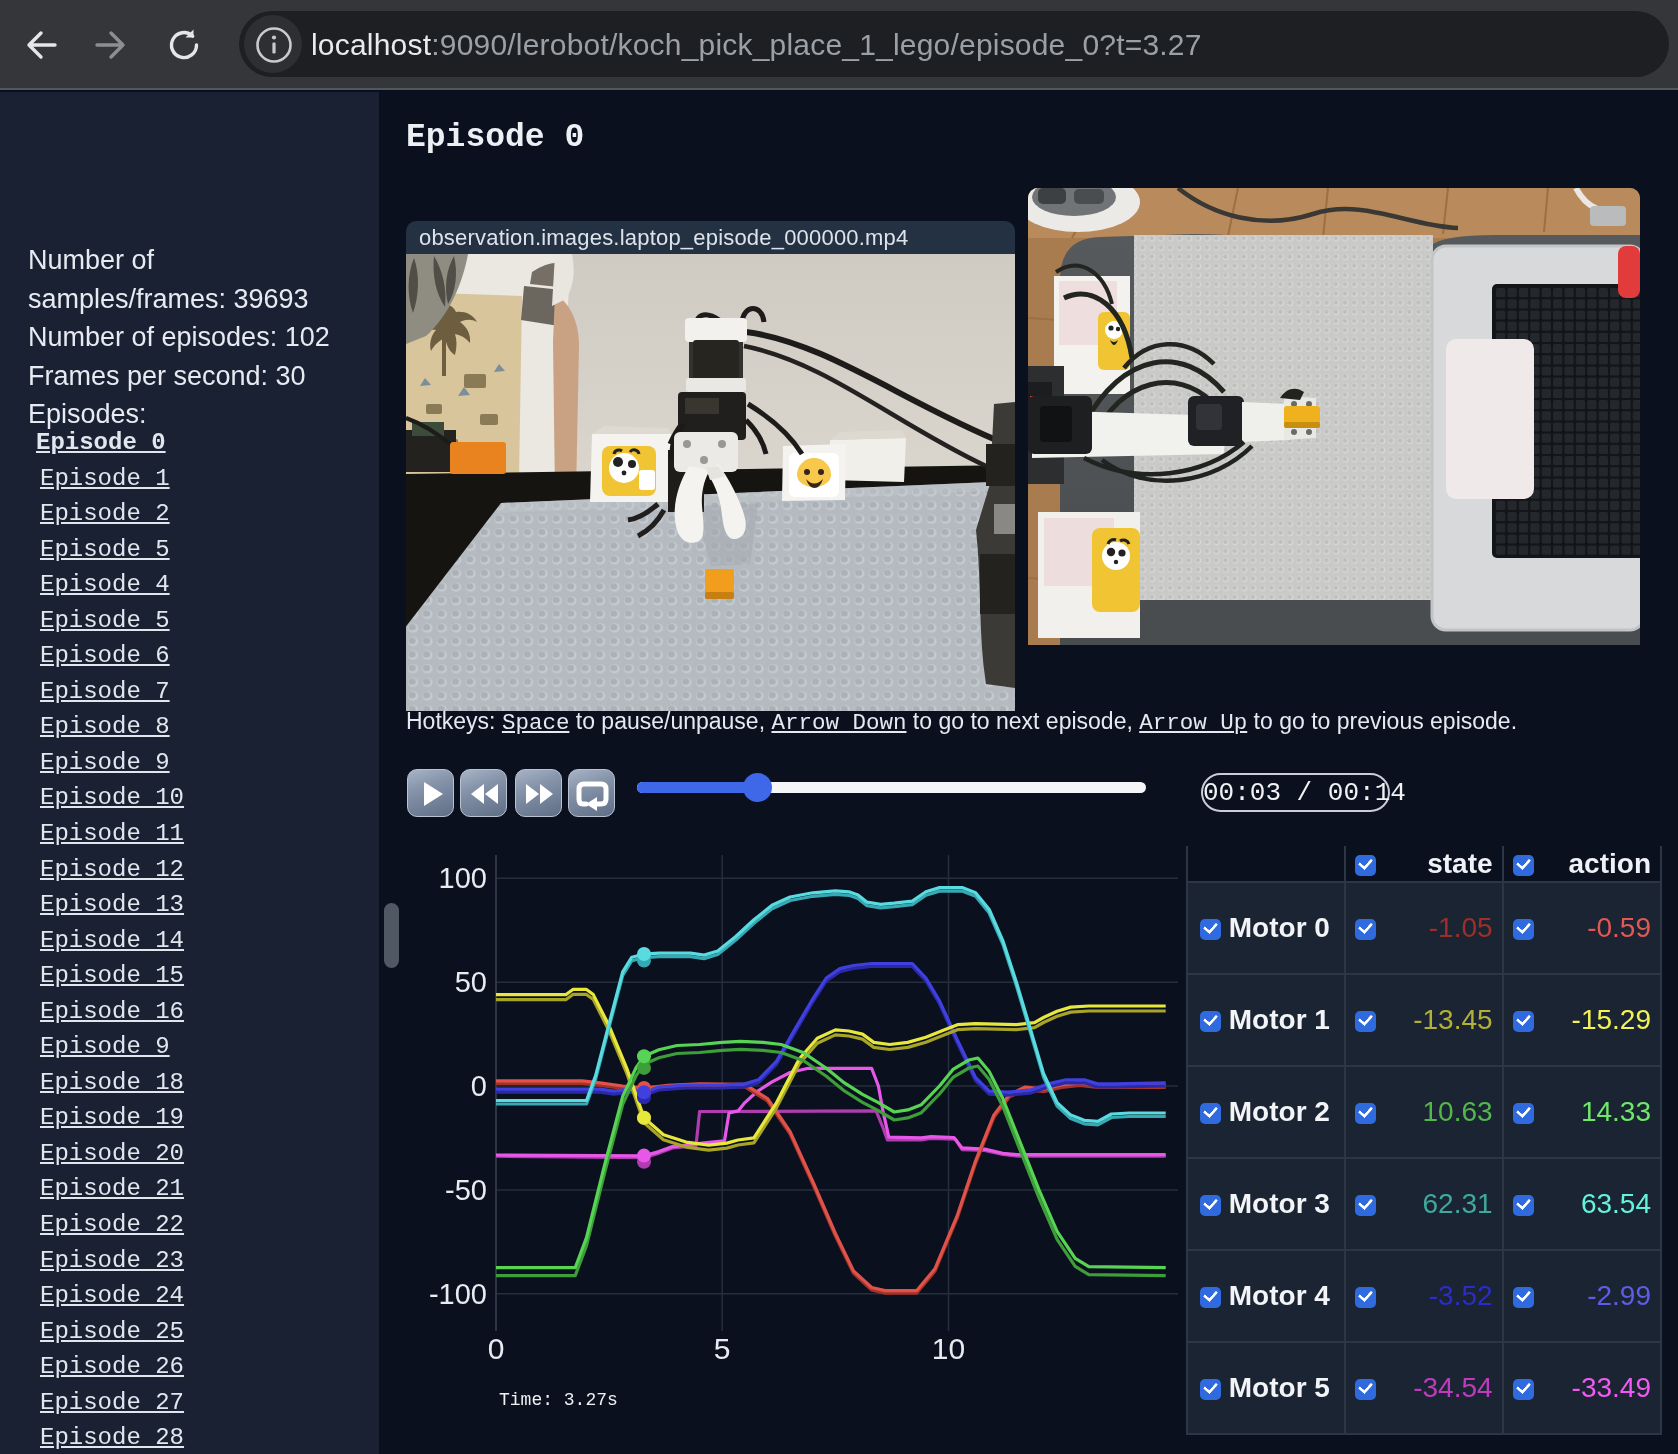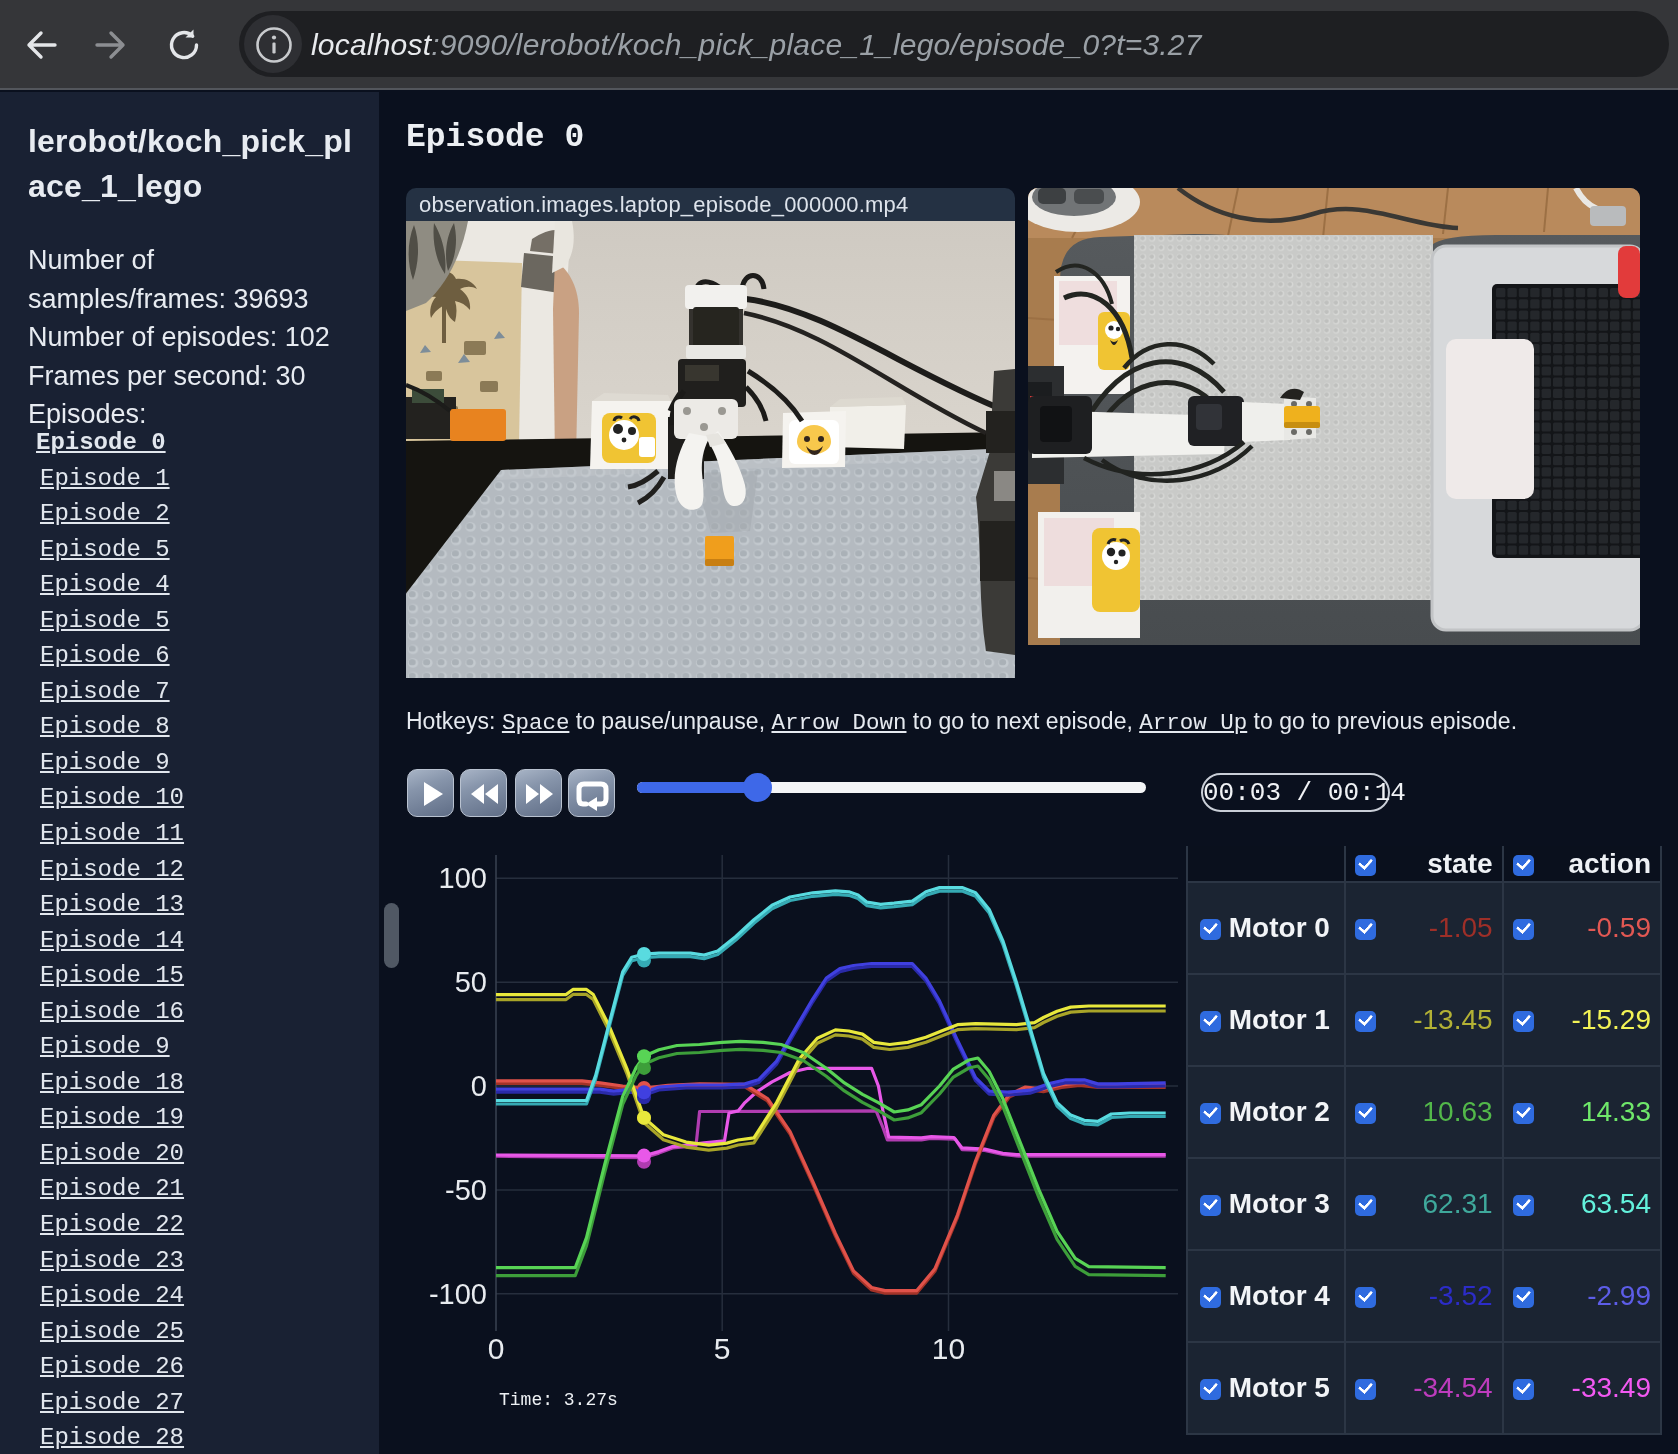--- a/index.html
+++ b/index.html
@@ -2,21 +2,21 @@
 <html><head>
 <meta charset="utf-8">
 <style>
   * { margin:0; padding:0; box-sizing:border-box; }
   html,body { width:1678px; height:1454px; overflow:hidden; background:#0a101e; }
   body { font-family:"Liberation Sans", sans-serif; position:relative; }
   .mono { font-family:"Liberation Mono", monospace;text-decoration:underline; }
   .abs { position:absolute; }
 
   
-  #chrome { position:absolute; left:0; top:0; width:1678px; height:90px; background:#353639; border-bottom:2px solid #53565c;font-style:italic; }
+  #chrome { position:absolute; left:0; top:0; width:1678px; height:90px; background:#353639; border-bottom:2px solid #53565c; }
   #urlpill { position:absolute; left:239px; top:11px; width:1430px; height:66px; border-radius:33px; background:#1e1f22; }
   #infohover { position:absolute; left:244px; top:15px; width:58px; height:58px; border-radius:29px; background:#2e2f33; }
   #urltext { position:absolute; left:311px; top:28px; font-size:30px; color:#e8eaed; letter-spacing:0.2px; }
   #urltext .gray { color:#9aa0a6; }
 
   
   #sidebar { position:absolute; left:0; top:92px; width:379px; height:1362px; background:#192133; color:#e7ebf1; }
   #sbtitle { position:absolute; left:28px; top:27px; width:325px; font-size:32px; font-weight:bold; line-height:45px; word-break:break-all; letter-spacing:0.2px;}
   #sbinfo { position:absolute; left:28px; top:149px; width:330px; font-size:27px; line-height:38.6px; font-weight:400;}
   #eplist { position:absolute; left:40px; top:337px; list-style:none; }
@@ -24,21 +24,21 @@
   #eplist a { color:#e2e7ee; text-decoration:underline; }
   #eplist li.cur { margin-left:-4px; font-weight:bold; }
 
   
   #main { position:absolute; left:379px; top:92px; width:1299px; height:1362px; background:#0a101e; }
   #scrollthumb { position:absolute; left:5px; top:811px; width:15px; height:65px; border-radius:8px; background:#505864; }
   h2.ep { position:absolute; left:27px; top:27px; font-family:"Liberation Mono", monospace; font-size:33px; font-weight:bold; color:#eceff3; }
 
   .vid { position:absolute; top:96px; border-radius:10px 10px 0 0; overflow:hidden; }
   .vid .tbar { height:33px; background:#243143; color:#dde3eb; font-size:22px; line-height:33px; padding-left:13px; letter-spacing:0.2px; }
-  #vid1 { left:27px; width:609px; }
+  #vid1 { left:27px; width:609px;margin-top:33px; }
   #vid2 { left:649px; width:612px; }
 
   #hotkeys { position:absolute; left:27px; top:616px; font-size:23px; color:#e6eaf0; }
   #hotkeys .mono { font-size:22.5px; }
 
   .btn { position:absolute; top:677px; width:47px; height:48px; border-radius:10px; background:linear-gradient(160deg,#a8b4c6 0%,#8795ab 35%,#5f6d86 100%); border:1px solid #b9c2d0; }
   .btn svg { position:absolute; left:0; top:0; }
 
   #slider-track { position:absolute; left:258px; top:690px; width:509px; height:11px; border-radius:6px; background:#f4f5f7; }
   #slider-fill { position:absolute; left:0; top:0; width:120px; height:11px; border-radius:6px 0 0 6px; background:#3e68e8; }
@@ -79,21 +79,20 @@
   <div id="infohover"></div>
   <svg class="abs" style="left:254px;top:25px" width="40" height="40" viewBox="0 0 40 40">
     <circle cx="20" cy="20" r="16.5" stroke="#c8cacd" stroke-width="2.6" fill="none"></circle>
     <rect x="18.4" y="17.5" width="3.2" height="11" rx="1.2" fill="#c8cacd"></rect>
     <circle cx="20" cy="12.5" r="2.1" fill="#c8cacd"></circle>
   </svg>
   <div id="urltext"><span style="color:#e8eaed">localhost</span><span class="gray">:9090/lerobot/koch_pick_place_1_lego/episode_0?t=3.27</span></div>
 </div>
 
 <div id="sidebar">
-  <div id="sbtitle">lerobot/koch_pick_place_1_lego</div>
   <div id="sbinfo">Number of samples/frames: 39693<br>Number of episodes: 102<br>Frames per second: 30<br>Episodes:</div>
   <ul id="eplist">
     <li class="cur"><a href="#">Episode 0</a></li>
     <li><a href="#">Episode 1</a></li>
     <li><a href="#">Episode 2</a></li>
     <li><a href="#">Episode 5</a></li>
     <li><a href="#">Episode 4</a></li>
     <li><a href="#">Episode 5</a></li>
     <li><a href="#">Episode 6</a></li>
     <li><a href="#">Episode 7</a></li>

